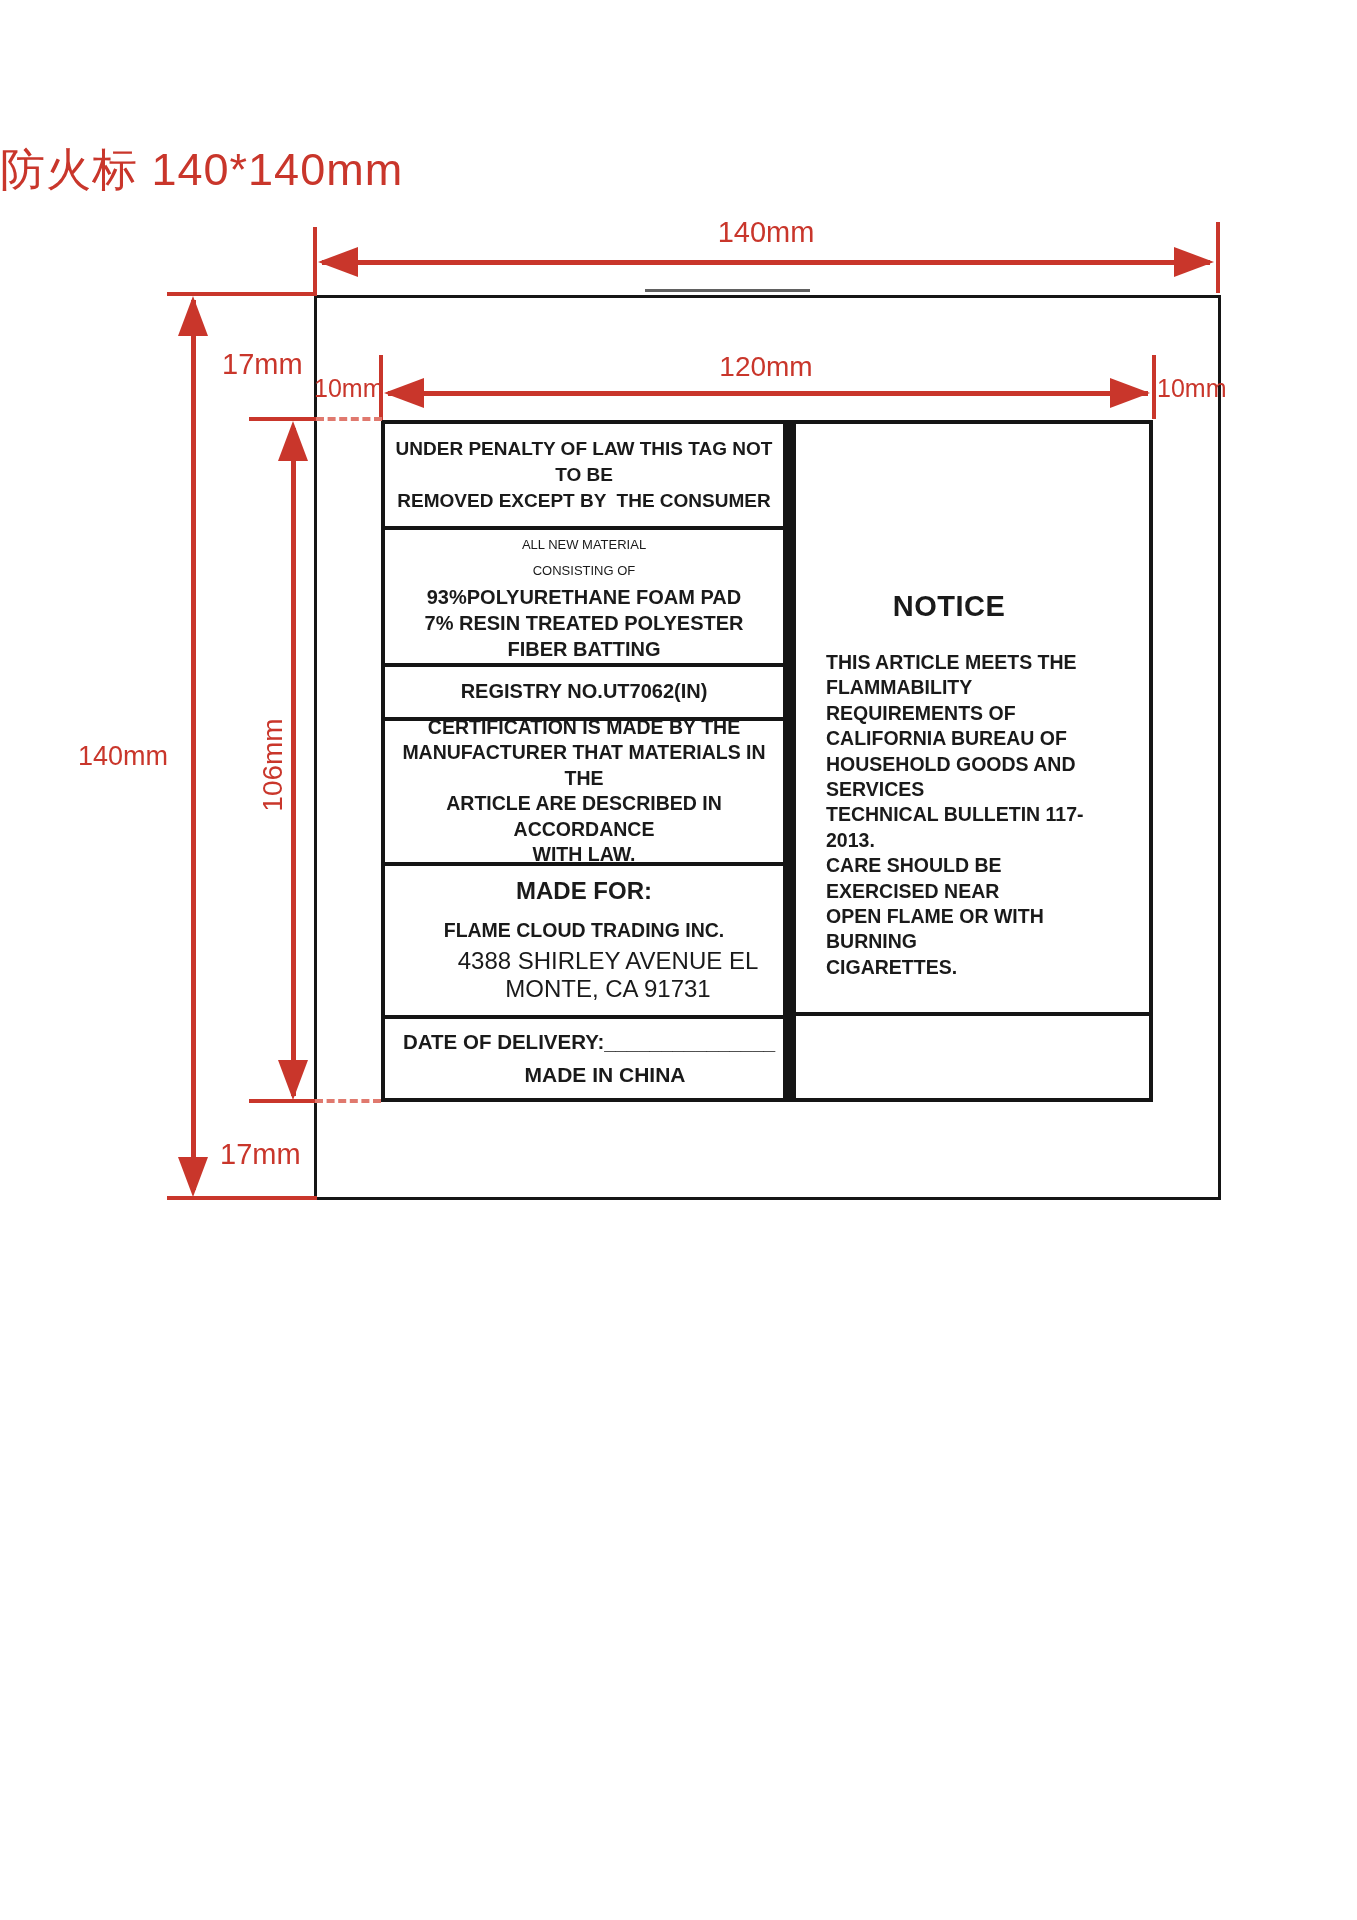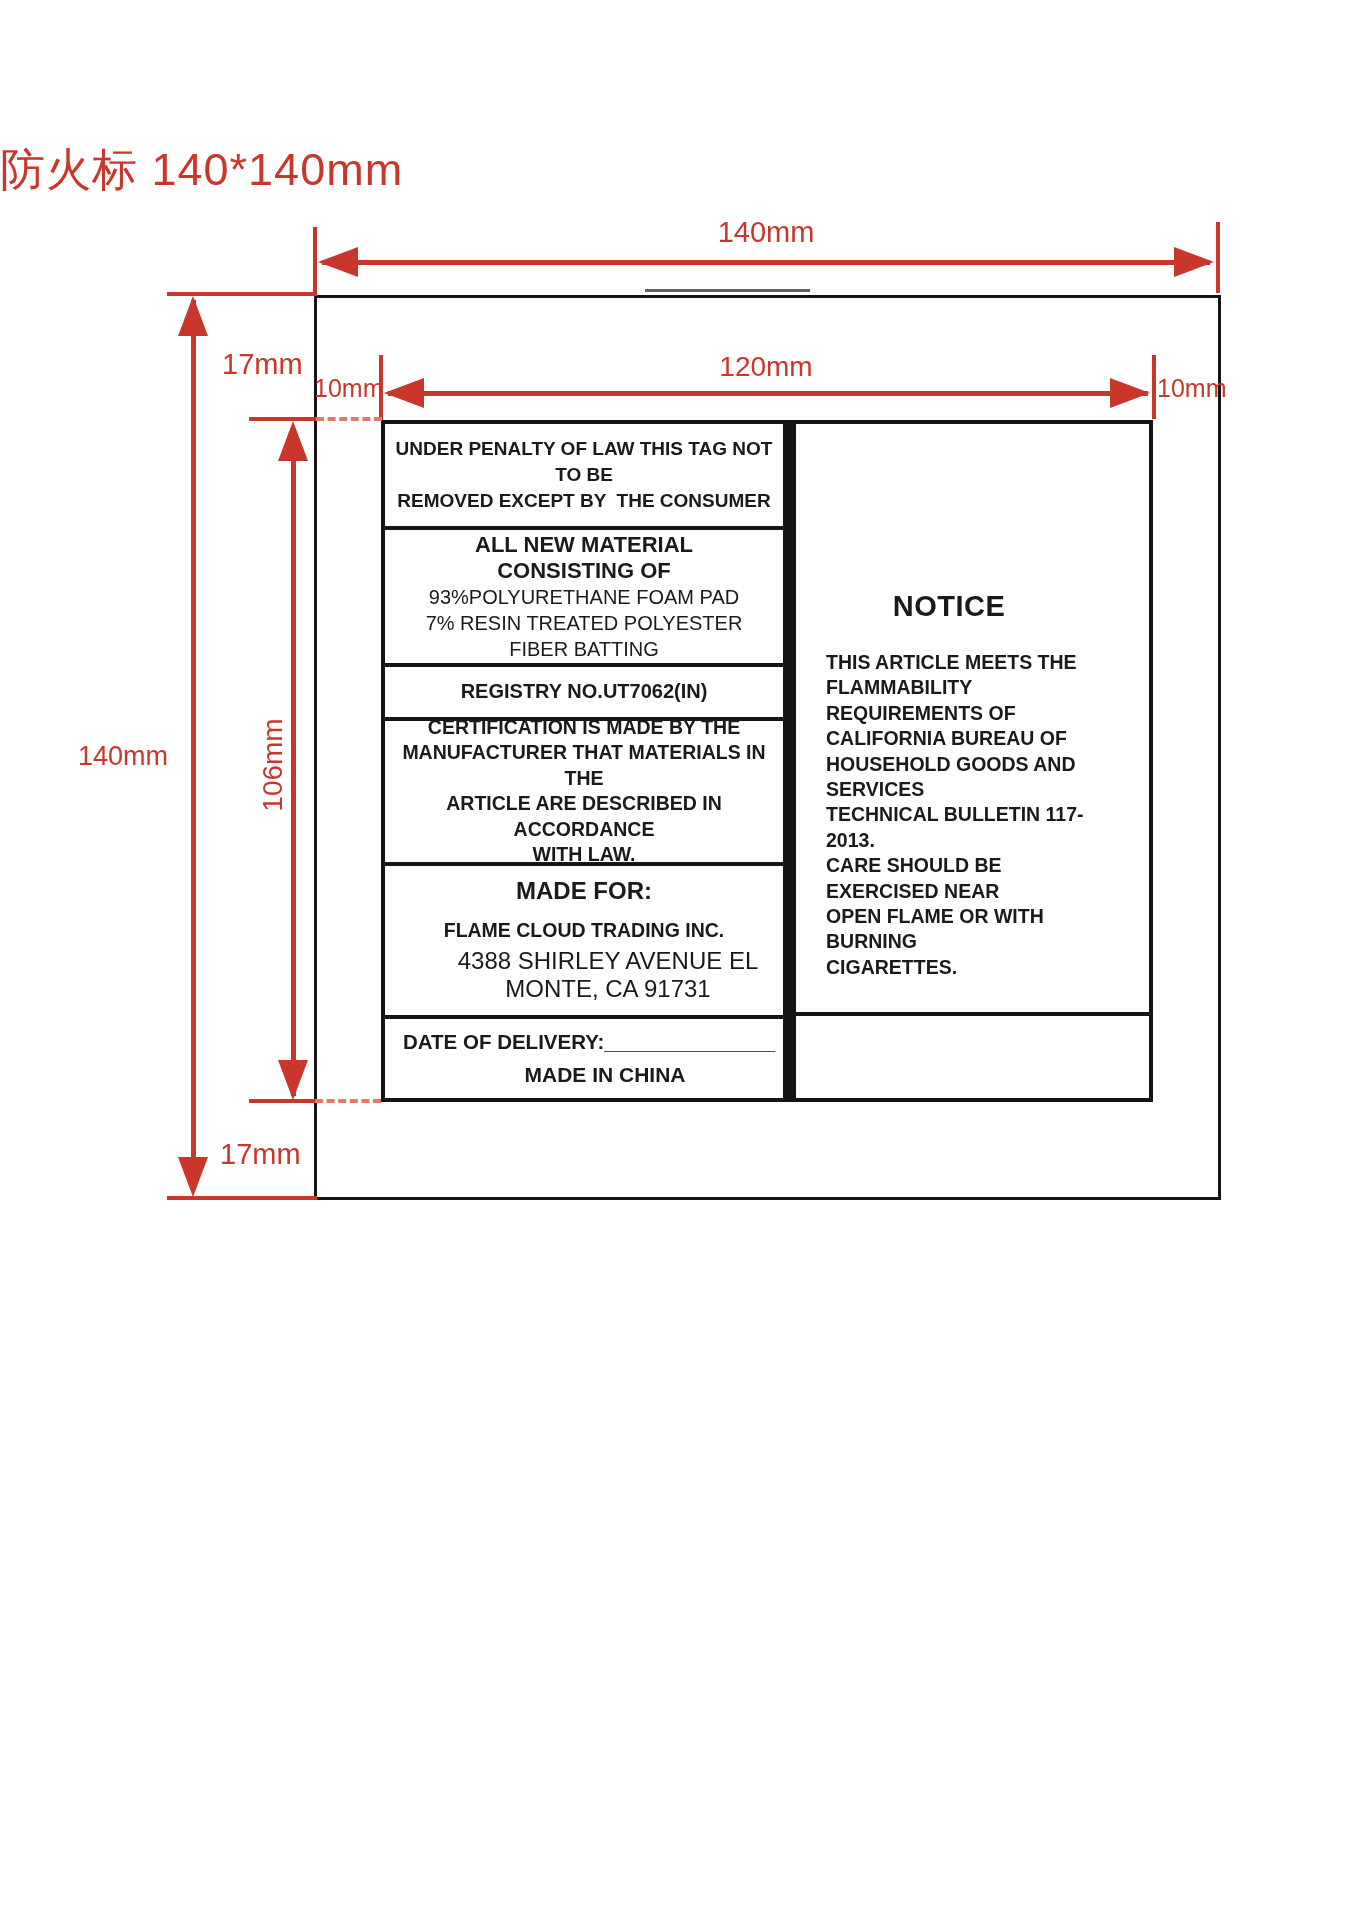--- a/index.html
+++ b/index.html
@@ -31,22 +31,22 @@
     border:4px solid var(--border);box-sizing:border-box;background:#fff;
   }
   .col-left{position:absolute;left:0;top:0;width:398px;height:674px;display:flex;flex-direction:column;}
   .col-divider{position:absolute;left:398px;top:0;width:13px;height:674px;background:var(--border);}
   .col-right{position:absolute;left:411px;top:4px;width:353px;height:674px;display:flex;flex-direction:column;}
   .sec{box-sizing:border-box;display:flex;flex-direction:column;justify-content:center;align-items:center;text-align:center;}
   .sec.bb{border-bottom:4px solid var(--border);}
   .lines{white-space:pre-wrap;}
   .s1{height:113px;font-weight:bold;font-size:19px;line-height:26px;}
   .s2{height:145px;}
-  .s2 .head{font-weight:bold;font-size:22px;line-height:26px;}
-  .s2 .body{font-size:20px;line-height:26px;font-weight:400;}
+  .s2 .head{font-weight:normal;font-size:13px;line-height:26px;}
+  .s2 .body{font-size:20px;line-height:26px;font-weight:700;}
   .s3{height:57px;font-weight:bold;font-size:20px;}
   .s4{height:145px;font-weight:bold;font-size:19.5px;line-height:25.5px;}
   .s5{height:163px;}
   .s5 .made-for{font-weight:bold;font-size:24px;margin-bottom:14px;}
   .s5 .company{font-weight:bold;font-size:19.5px;margin-bottom:5px;}
   .s5 .address{font-size:24px;font-weight:400;margin-left:48px;}
   .s6{height:84px;align-items:stretch;justify-content:center;gap:9px;}
   .s6 .date-line{font-weight:bold;font-size:20.5px;text-align:left;padding-left:18px;}
   .s6 .made-in{font-weight:bold;font-size:21px;text-align:center;margin-left:42px;}
   .notice-sec{height:588px;box-sizing:border-box;border-bottom:4px solid var(--border);}

